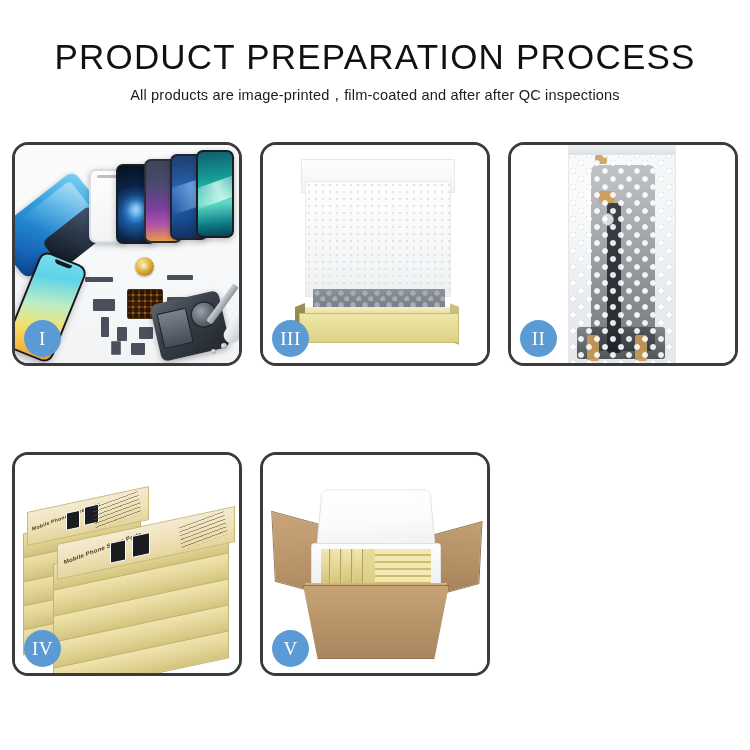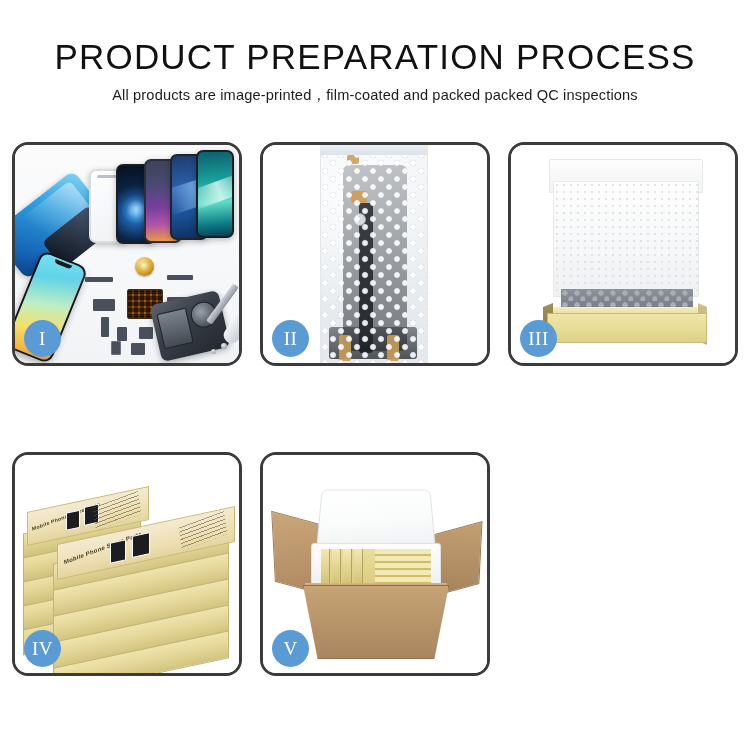--- a/index.html
+++ b/index.html
@@ -537,21 +537,21 @@
     background: #a07f55; opacity:.85; transform: skewY(26deg);
   }
 </style>
 </head>
 <body>
 
 <div id="infographic">
 
   <div class="header">
     <div class="title">PRODUCT PREPARATION PROCESS</div>
-    <div class="subtitle">All products are image-printed，film-coated and packed packed QC inspections</div>
+    <div class="subtitle">All products are image-printed，film-coated and after after QC inspections</div>
   </div>
 
   <div class="grid">
 
     <div class="panel">
       <div class="panel-art">
         <div class="p1-bg"></div>
 
         <div class="p1-protector"></div>
         <div class="p1-protector-dark"></div>
@@ -579,55 +579,55 @@
           <i class="p1-flex10"></i>
         </div>
 
         <div class="p1-back"></div>
         <div class="p1-driver"></div>
         <div class="p1-driverhandle"></div>
         <div class="p1-screw1"></div>
         <div class="p1-screw2"></div>
       </div>
       <div class="badge">I</div>
+    </div>
+
+    <div class="panel">
+      <div class="panel-art">
+        <div class="p3-bg"></div>
+        <div class="p3-lid"></div>
+        <div class="p3-foamback">
+          <div class="p3-foamtex"></div>
+        </div>
+        <div class="p3-bubbles"></div>
+        <div class="p3-boxtopedge"></div>
+        <div class="p3-boxleft"></div>
+        <div class="p3-boxright"></div>
+        <div class="p3-boxfront"></div>
+      </div>
+      <div class="badge">III</div>
     </div>
 
     <div class="panel">
       <div class="panel-art">
         <div class="p2-bg"></div>
         <div class="p2-bag">
           <div class="p2-part"></div>
           <div class="p2-conn-top"></div>
           <div class="p2-flexcol"></div>
           <div class="p2-conn1"></div>
           <div class="p2-chip"></div>
           <div class="p2-bottom"></div>
           <div class="p2-btab1"></div>
           <div class="p2-btab2"></div>
           <div class="p2-bubbles"></div>
         </div>
         <div class="p2-seal"></div>
       </div>
       <div class="badge">II</div>
-    </div>
-
-    <div class="panel">
-      <div class="panel-art">
-        <div class="p3-bg"></div>
-        <div class="p3-lid"></div>
-        <div class="p3-foamback">
-          <div class="p3-foamtex"></div>
-        </div>
-        <div class="p3-bubbles"></div>
-        <div class="p3-boxtopedge"></div>
-        <div class="p3-boxleft"></div>
-        <div class="p3-boxright"></div>
-        <div class="p3-boxfront"></div>
-      </div>
-      <div class="badge">III</div>
     </div>
 
     <div class="panel">
       <div class="panel-art">
         <div class="p4-bg"></div>
         <div class="p4-stack">
 
           <div class="p4-box p4-col1">
             <div class="slab"></div>
             <div class="slab"></div>

